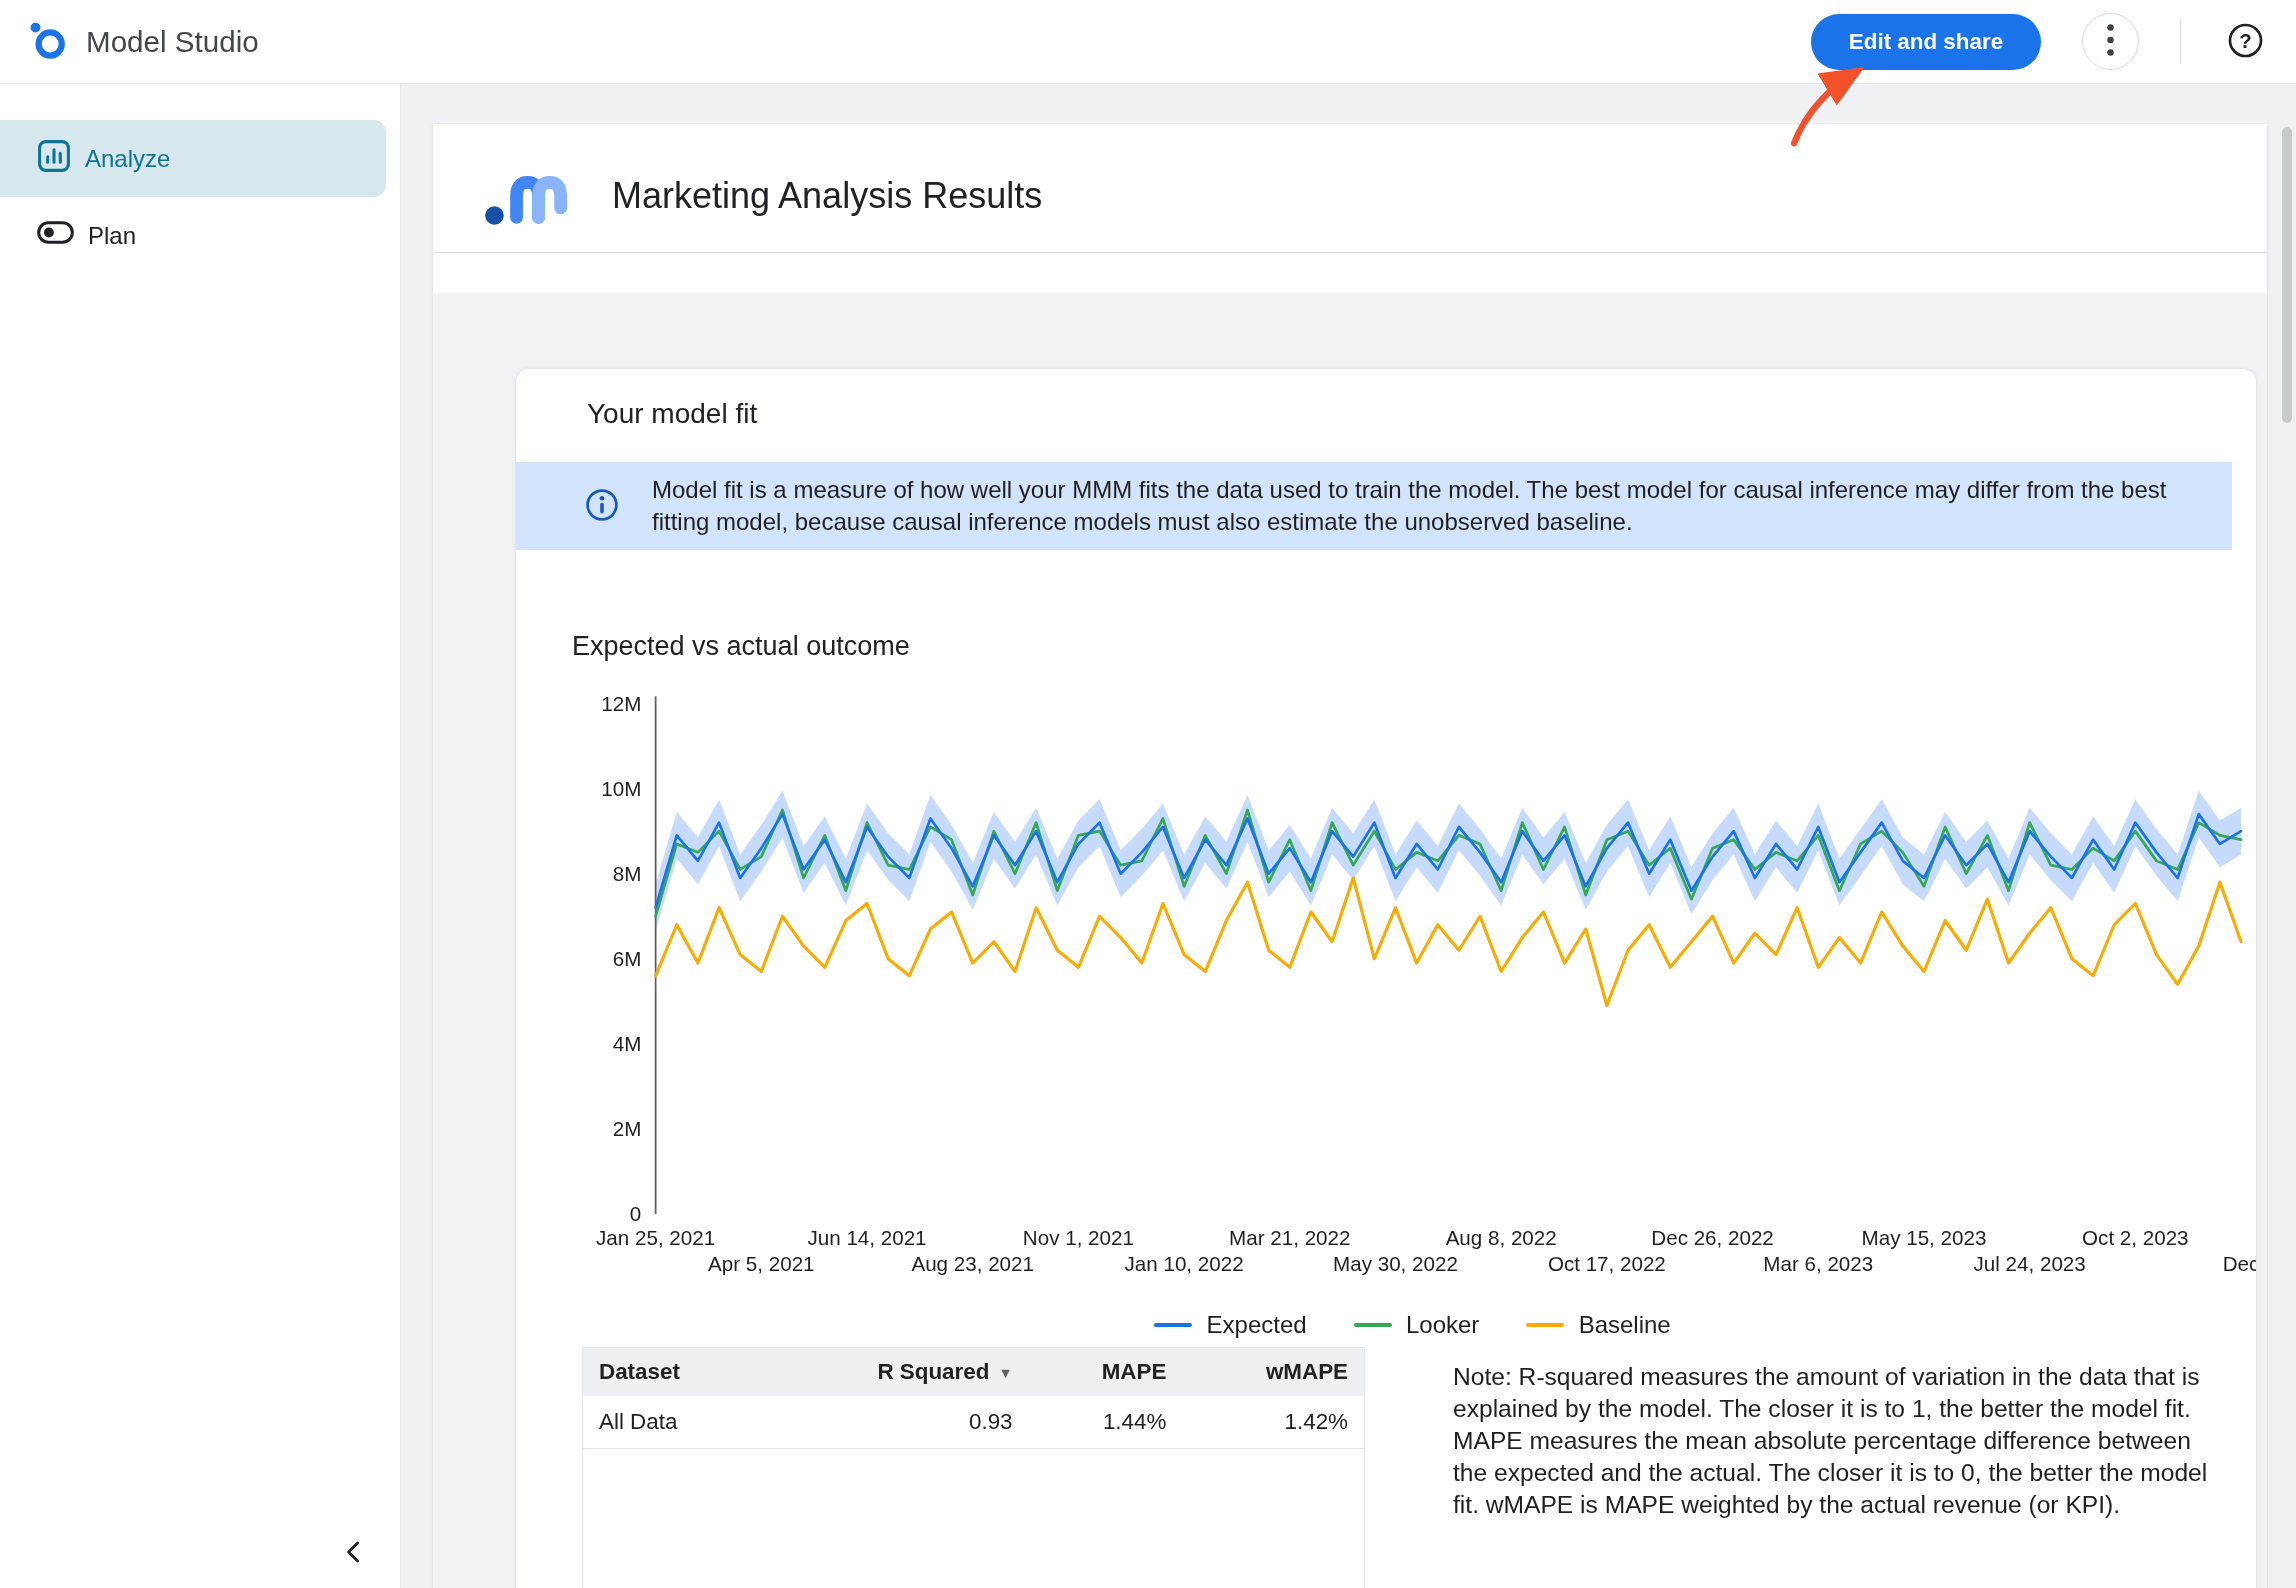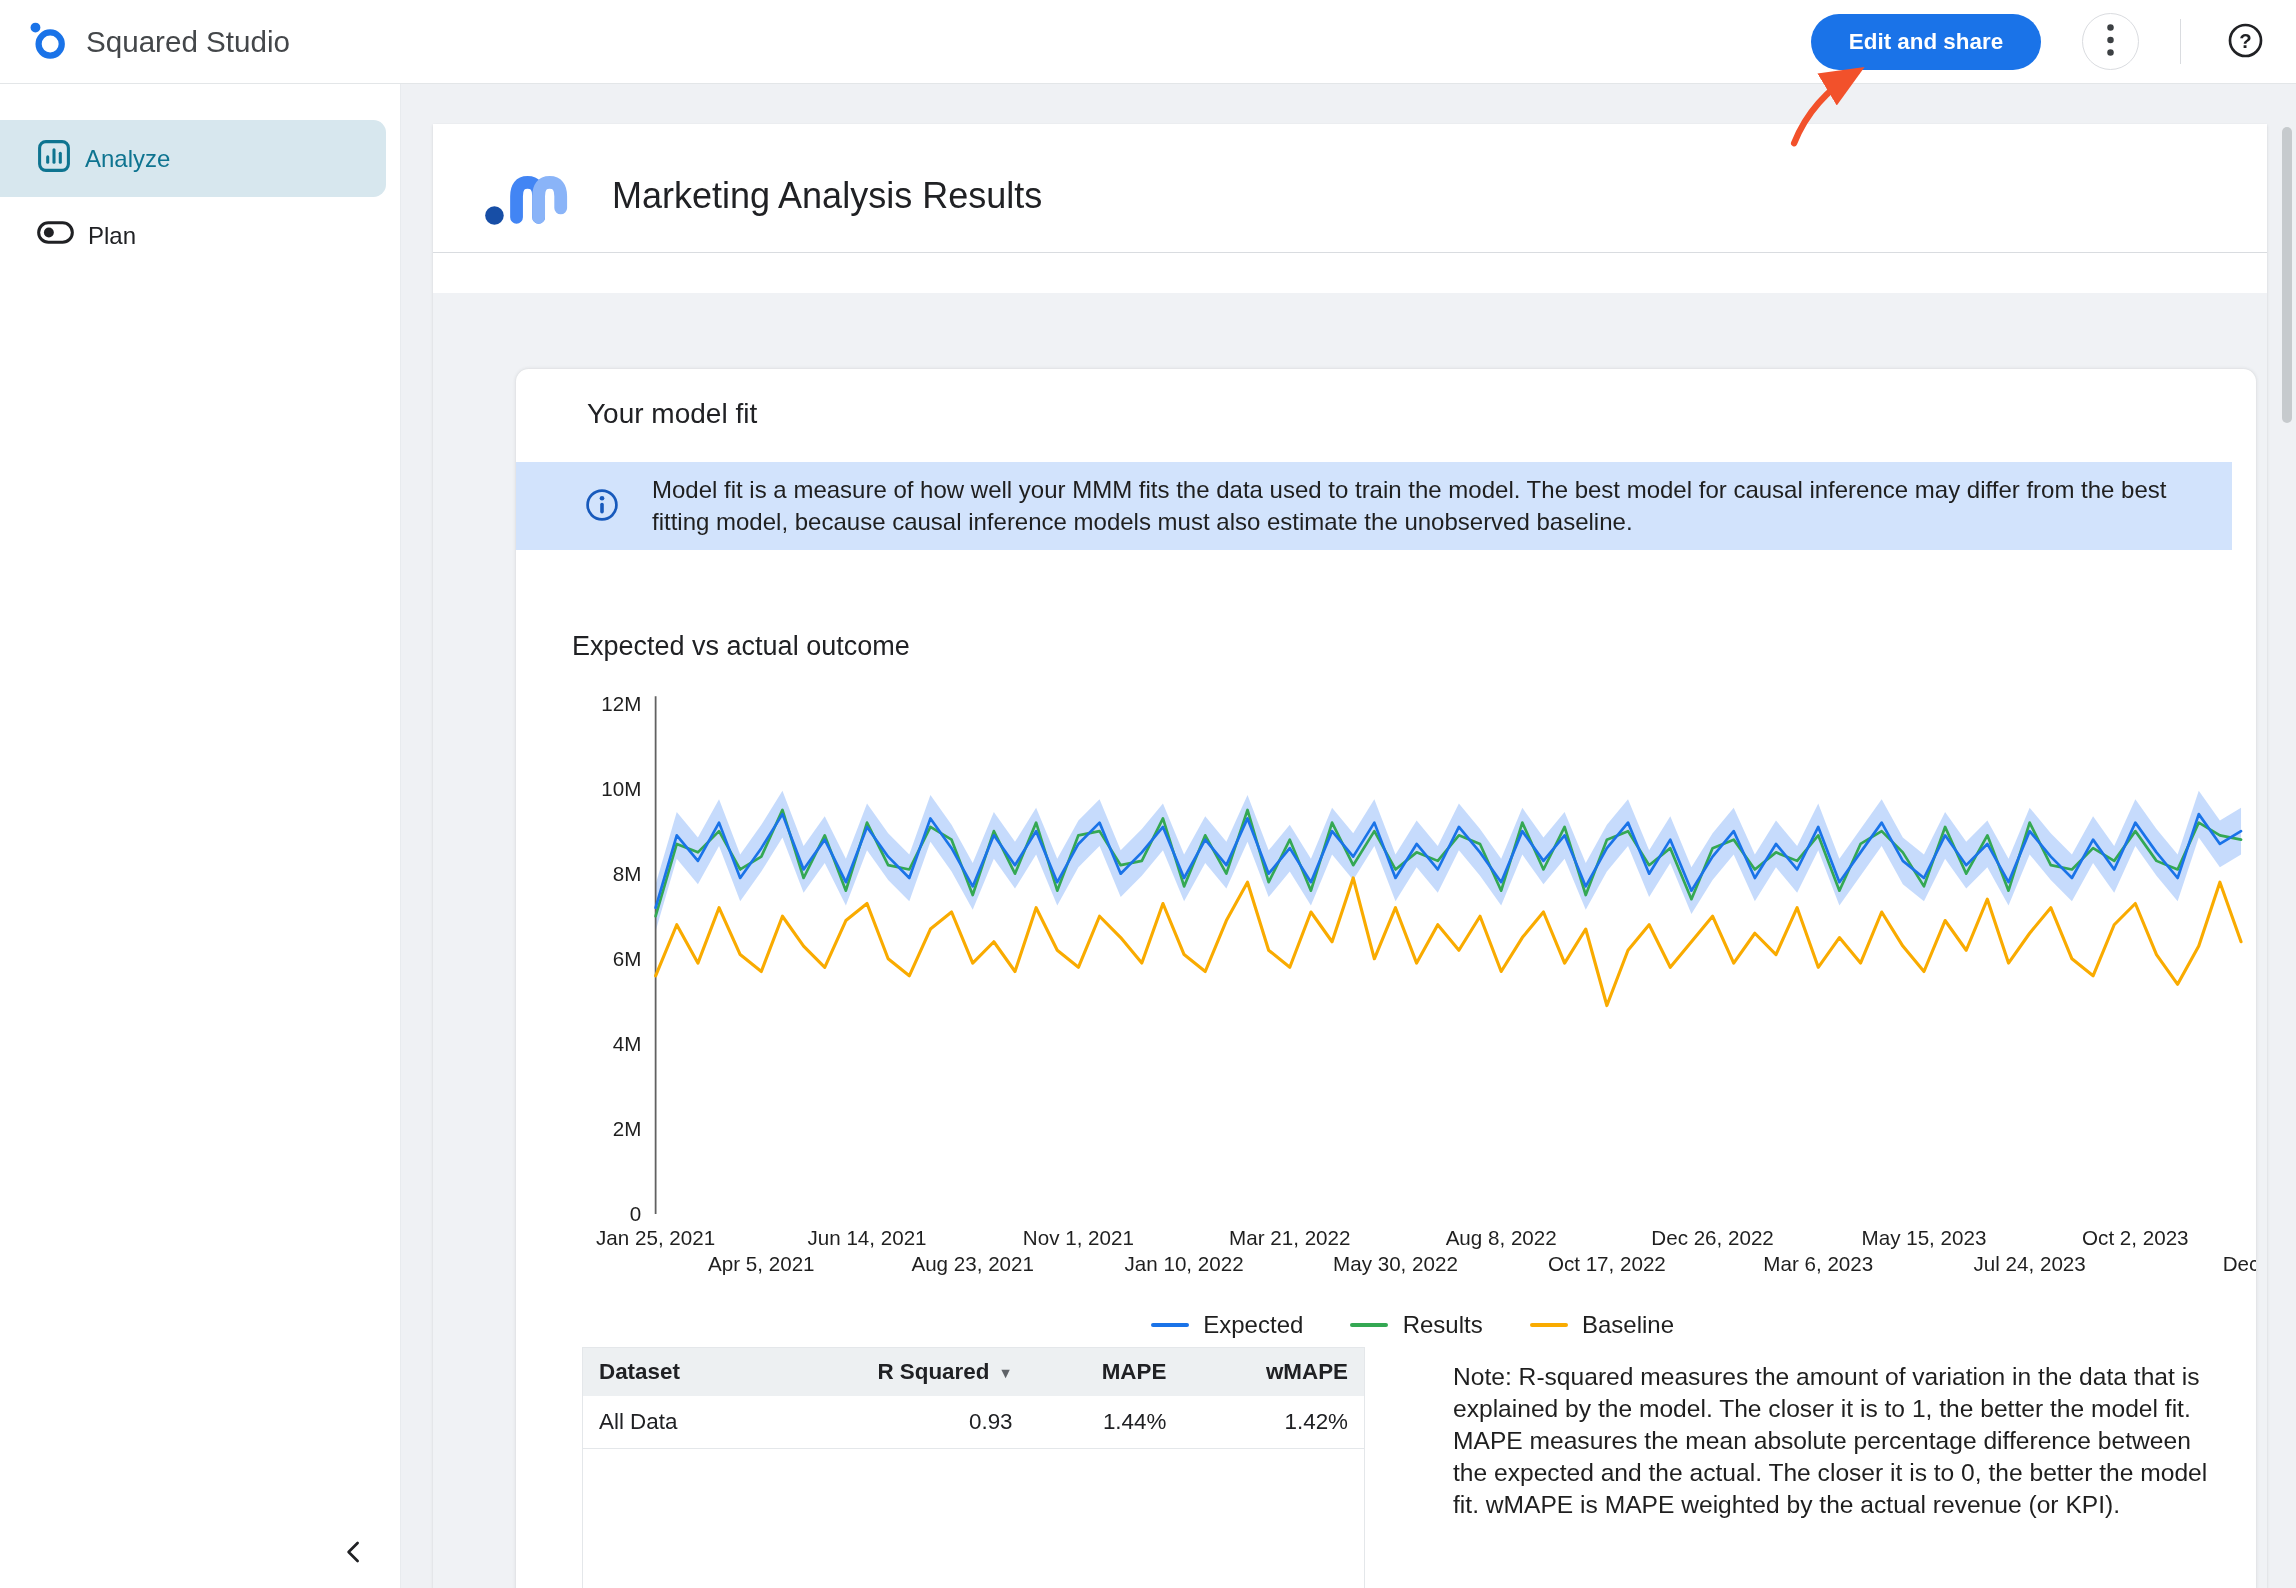--- a/index.html
+++ b/index.html
@@ -103,21 +103,21 @@
 <body>
 
 <div class="header">
   <div class="brand">
     <span>
       <svg width="41" height="41" viewBox="0 0 46 46">
         <circle cx="26" cy="27" r="13" fill="none" stroke="#1a73e8" stroke-width="7"></circle>
         <circle cx="9.5" cy="8.5" r="5.5" fill="#1a73e8"></circle>
       </svg>
     </span>
-    <span class="brand-text">Squared Studio</span>
+    <span class="brand-text">Model Studio</span>
   </div>
   <div class="header-right">
     <button class="edit-share-btn">Edit and share</button>
     <div class="kebab-btn">
       <span>
         <svg width="9" height="36" viewBox="0 0 10 40">
           <circle cx="5" cy="6" r="3.6" fill="#3c4043"></circle>
           <circle cx="5" cy="20" r="3.6" fill="#3c4043"></circle>
           <circle cx="5" cy="34" r="3.6" fill="#3c4043"></circle>
         </svg>
@@ -228,21 +228,21 @@
               <text x="1870.0" y="658" text-anchor="middle" font-size="23" fill="#1f1f1f">Dec</text>
             </svg></div>
 
         <div class="legend" id="chart-legend">
             <div class="legend-item">
               <span class="legend-swatch" style="background:#1a73e8"></span>
               <span>Expected</span>
             </div>
             <div class="legend-item">
               <span class="legend-swatch" style="background:#34a853"></span>
-              <span>Results</span>
+              <span>Looker</span>
             </div>
             <div class="legend-item">
               <span class="legend-swatch" style="background:#f9ab00"></span>
               <span>Baseline</span>
             </div>
           </div>
 
         <div class="fit-table">
           <table>
             <thead>

